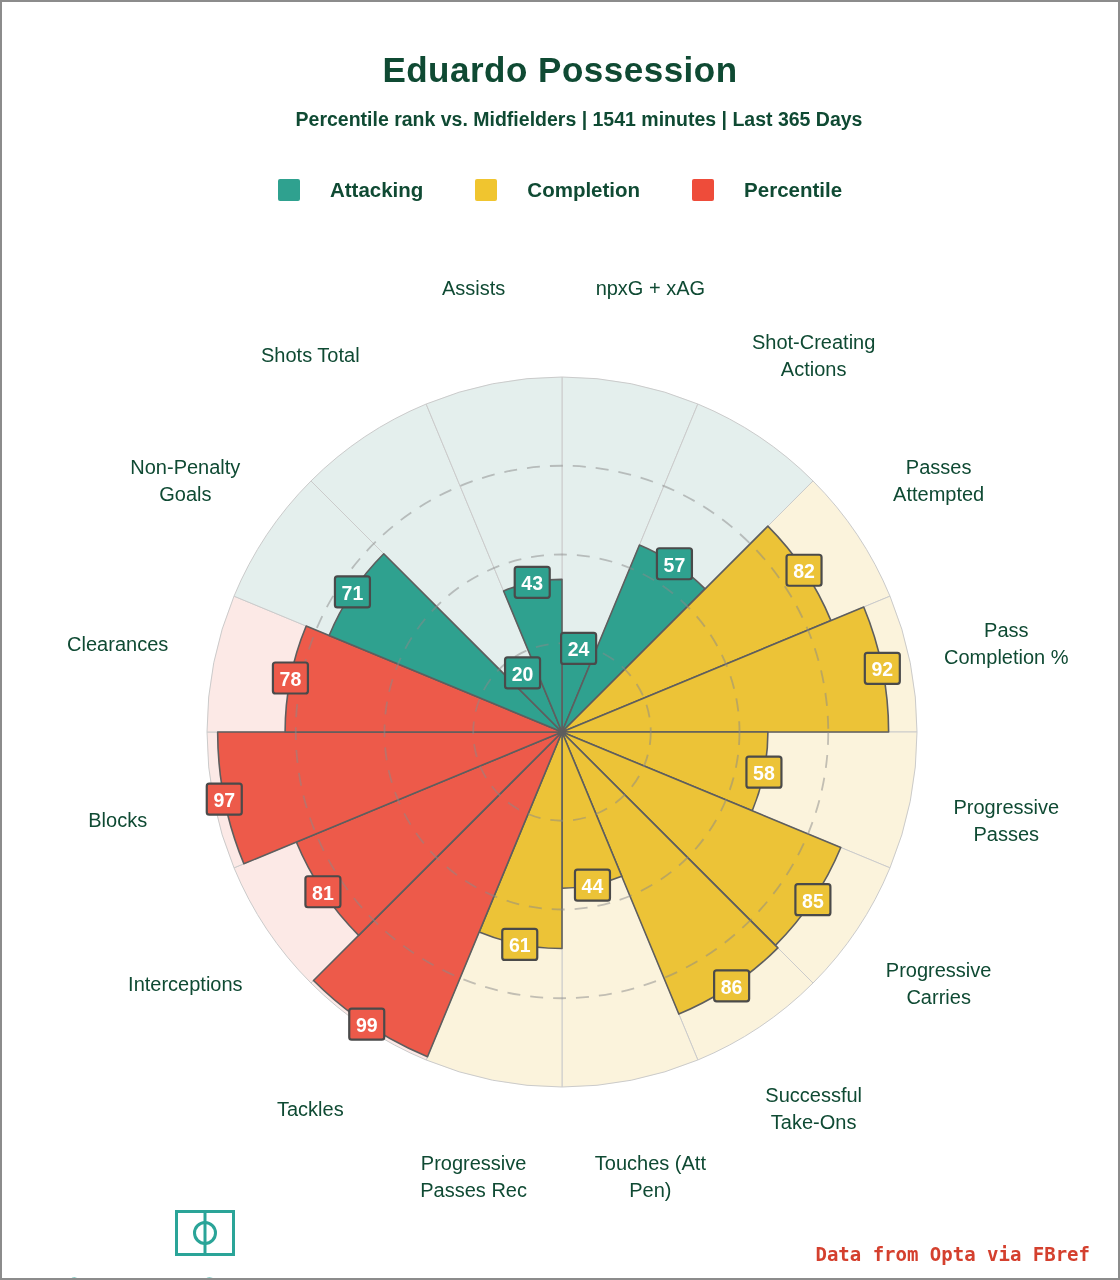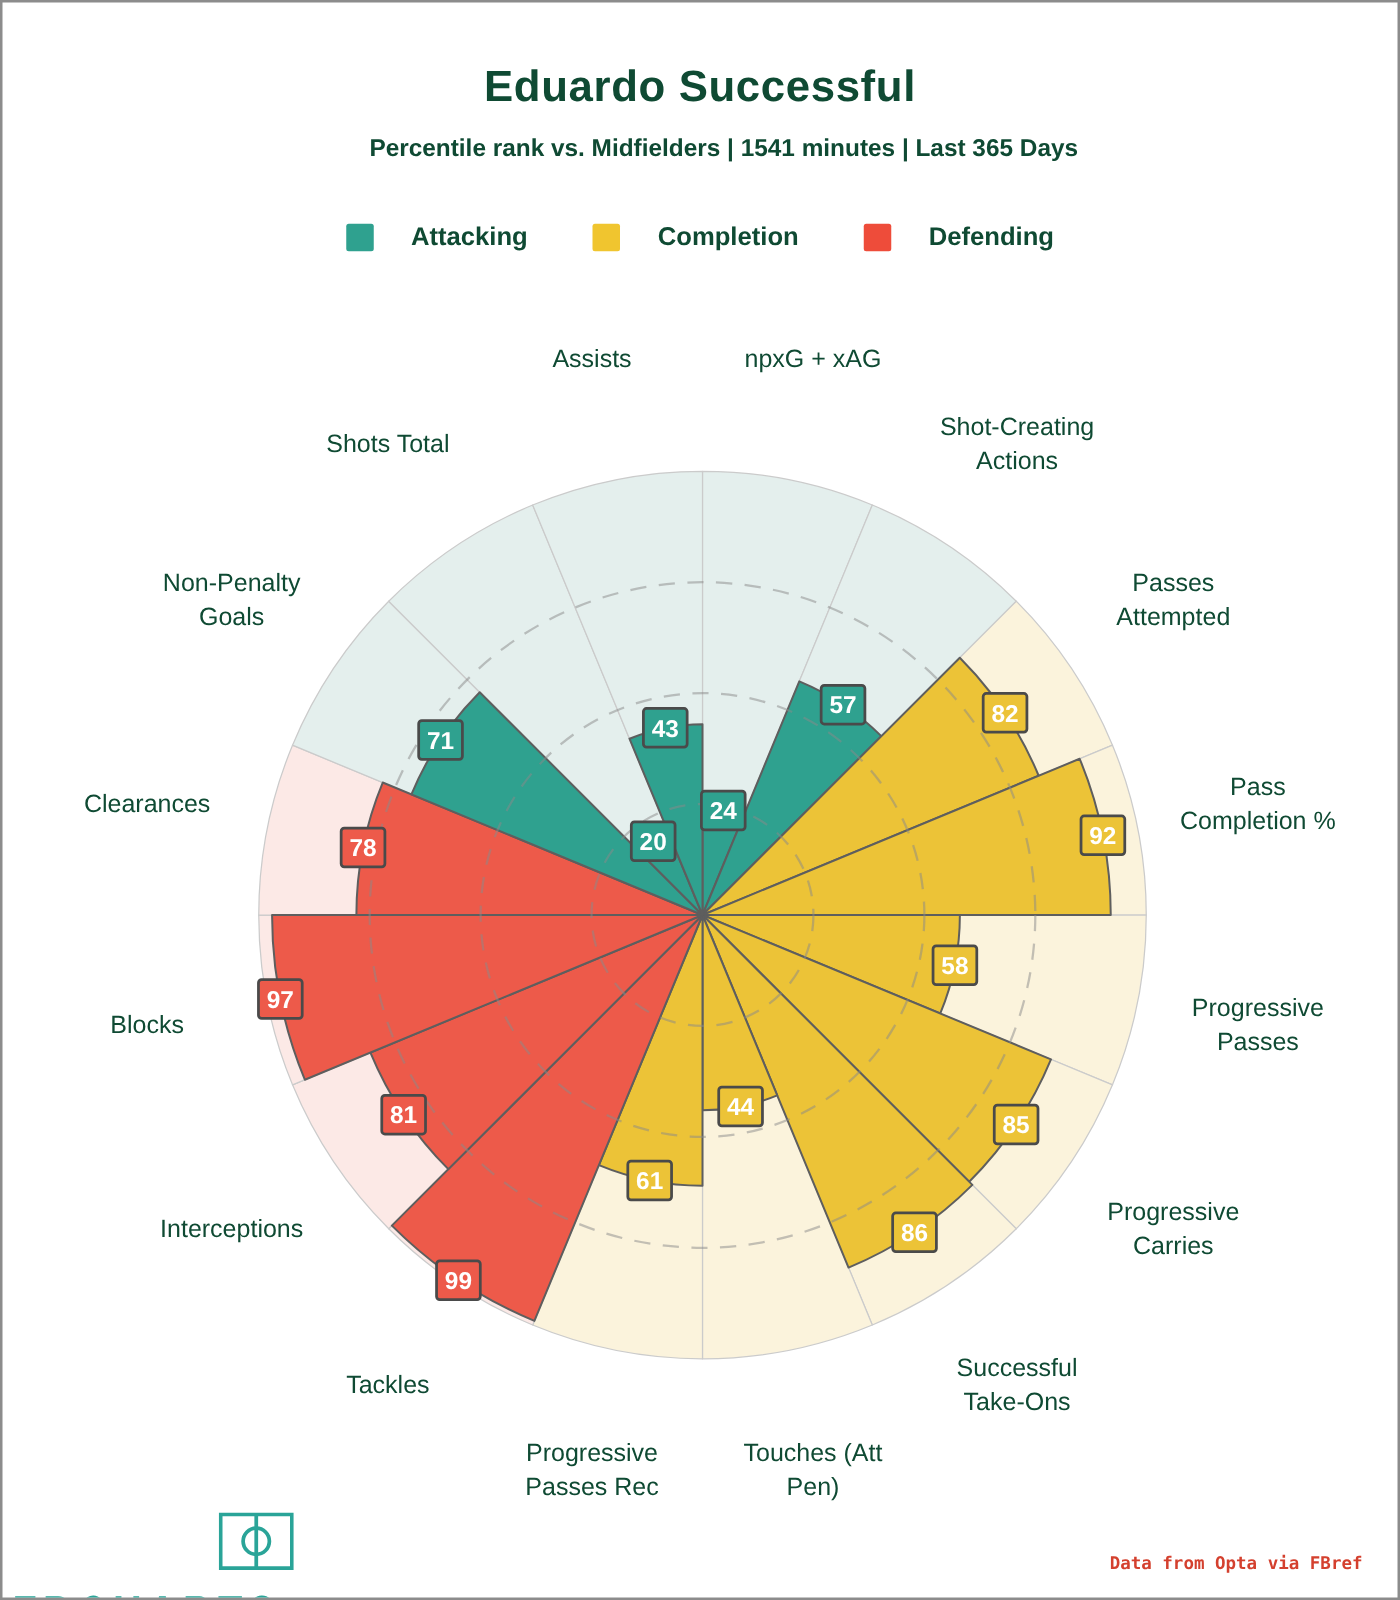--- a/index.html
+++ b/index.html
@@ -38,44 +38,44 @@
   .brand {
     display:inline-block;
     font-size:58px; font-weight:bold; color:var(--brand-teal,#2aa498);
     letter-spacing:9px; line-height:1;
     transform:scaleX(0.55); transform-origin:left center;
     white-space:nowrap;
   }
   .source {
     position:absolute; right:28px; top:1241px;
     font-family:"DejaVu Sans Mono", monospace;
-    font-size:14px; font-weight:600;
+    font-size:19px; font-weight:600;
     color:var(--source-red,#d4402e);
   }
 </style>
 </head>
 <body>
 
 <div class="page">
 
-  <h1 class="title">Eduardo Successful</h1>
+  <h1 class="title">Eduardo Possession</h1>
   <div class="subtitle">Percentile rank vs. Midfielders | 1541 minutes | Last 365 Days</div>
 
   <div class="legend">
     <div class="legend-item">
       <span class="legend-swatch" style="background: rgb(47, 161, 143);"></span>
       <span class="legend-label">Attacking</span>
     </div>
     <div class="legend-item">
       <span class="legend-swatch" style="background: rgb(240, 197, 47);"></span>
       <span class="legend-label">Completion</span>
     </div>
     <div class="legend-item">
       <span class="legend-swatch" style="background: rgb(238, 76, 58);"></span>
-      <span class="legend-label">Defending</span>
+      <span class="legend-label">Percentile</span>
     </div>
   </div>
 
   <svg id="chart" width="1116" height="1276" viewBox="0 0 1116 1276">
       <path d="M 560 730 L 560.00 375.00 A 355 355 0 0 1 695.85 402.02 Z" fill="#E4EFED" stroke="#CBCBCB" stroke-width="1" stroke-linejoin="round"></path>
       <path d="M 560 730 L 695.85 402.02 A 355 355 0 0 1 811.02 478.98 Z" fill="#E4EFED" stroke="#CBCBCB" stroke-width="1" stroke-linejoin="round"></path>
       <path d="M 560 730 L 811.02 478.98 A 355 355 0 0 1 887.98 594.15 Z" fill="#FBF3DC" stroke="#CBCBCB" stroke-width="1" stroke-linejoin="round"></path>
       <path d="M 560 730 L 887.98 594.15 A 355 355 0 0 1 915.00 730.00 Z" fill="#FBF3DC" stroke="#CBCBCB" stroke-width="1" stroke-linejoin="round"></path>
       <path d="M 560 730 L 915.00 730.00 A 355 355 0 0 1 887.98 865.85 Z" fill="#FBF3DC" stroke="#CBCBCB" stroke-width="1" stroke-linejoin="round"></path>
       <path d="M 560 730 L 887.98 865.85 A 355 355 0 0 1 811.02 981.02 Z" fill="#FBF3DC" stroke="#CBCBCB" stroke-width="1" stroke-linejoin="round"></path>

